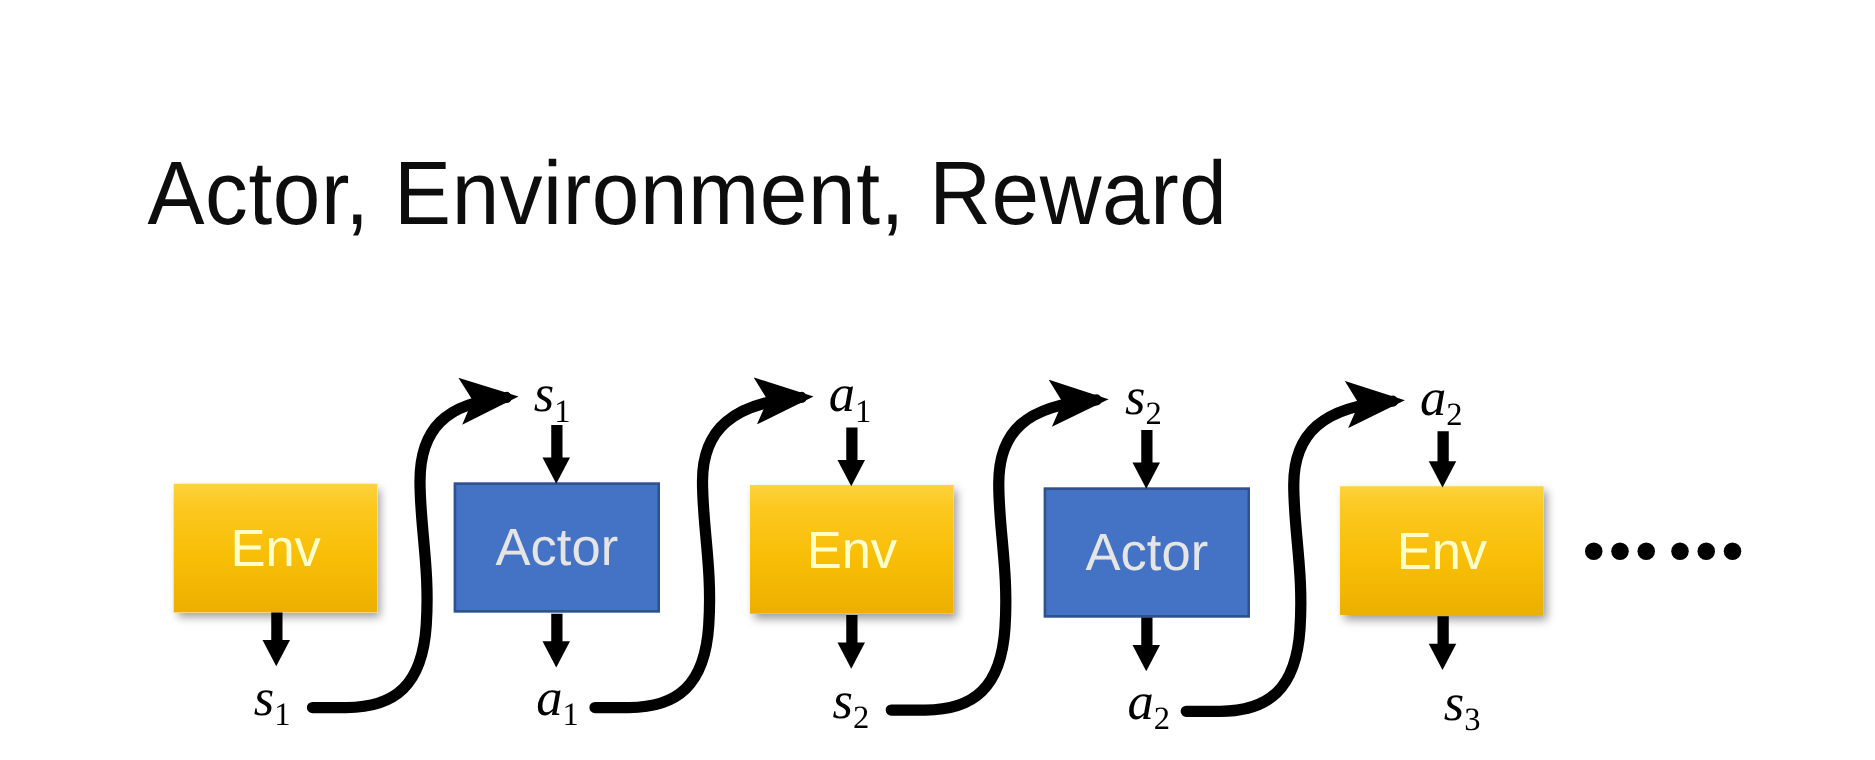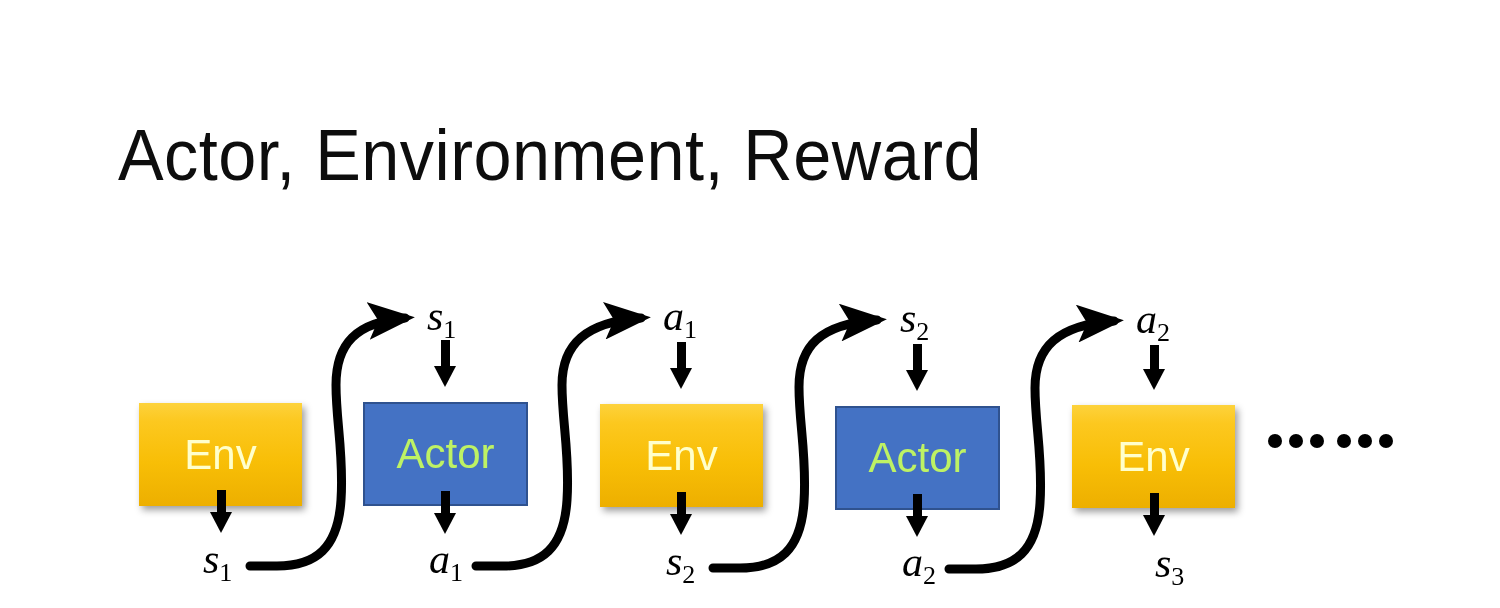--- a/index.html
+++ b/index.html
@@ -54,31 +54,30 @@
     position: absolute;
     box-sizing: border-box;
     display: flex;
     align-items: center;
     justify-content: center;
     font-family: "Liberation Sans", sans-serif;
     font-weight: 400;
     font-size: 42px;
     line-height: 1;
     white-space: nowrap;
-    margin-top: 16px;
   }
   .node.env {
     background: linear-gradient(180deg, #FDD23C 0%, #FCC81F 18%, #F8BE06 58%, #EDAF00 100%);
     color: #FFFFCC;
     border: none;
     box-shadow: 3px 4px 7px rgba(0,0,0,0.38);
   }
   .node.actor {
     background: #4472C4;
-    color: #bef264;
+    color: #e5e5e5;
     border: 2px solid #2F528F;
   }
 
   
   .varrow {
     position: absolute;
     width: 9px;
   }
   .varrow .shaft {
     position: absolute;

